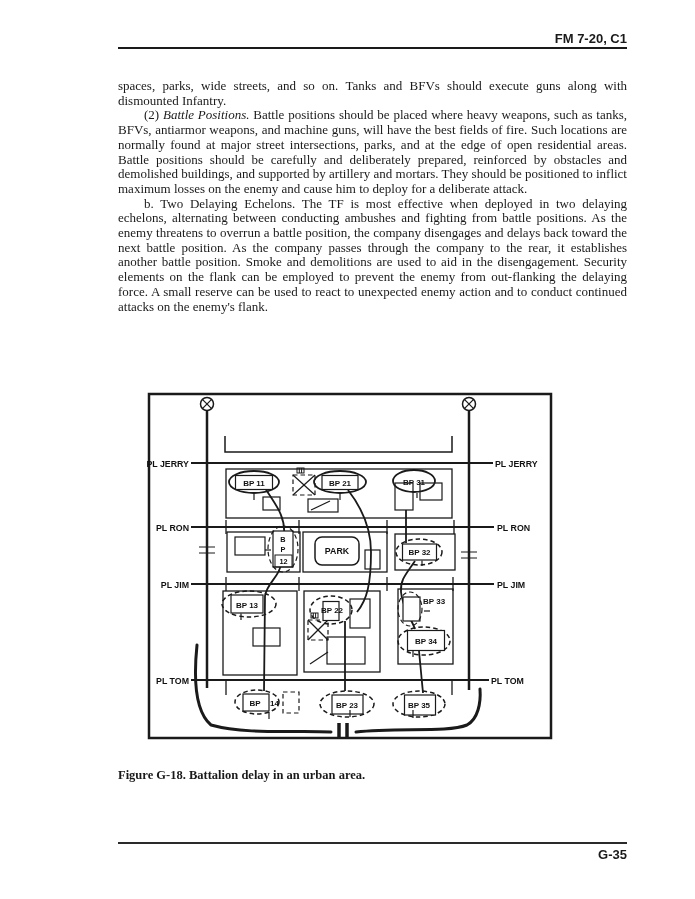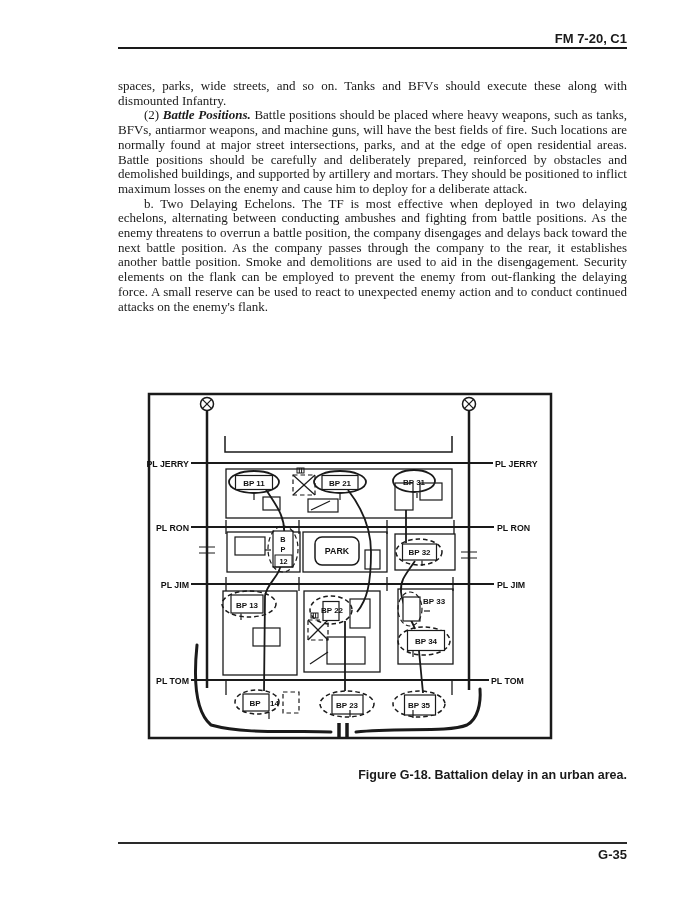--- a/index.html
+++ b/index.html
@@ -5,25 +5,25 @@
   html,body{margin:0;padding:0;background:#e8e8e8;}
   .page{position:relative;width:695px;height:899px;background:#ffffff;color:#1a1a1a;overflow:hidden;
         font-family:"Liberation Serif",serif;}
   .doc-id{position:absolute;top:31px;right:68px;font-family:"Liberation Sans",sans-serif;
           font-weight:bold;font-size:13px;}
   .header-rule{position:absolute;left:118px;right:68px;top:47px;height:2px;background:#1a1a1a;}
   .body-text{position:absolute;left:118px;top:79px;width:509px;font-size:13px;line-height:14.7px;
              text-align:justify;}
   .body-text p{margin:0;}
   .ind{text-indent:26px;}
-  .bi{font-weight:bold;font-style:italic;}
+  .bi{font-weight:normal;font-style:italic;}
   .b{font-weight:normal;}
   .figure-wrap{position:absolute;left:147px;top:392px;width:406px;height:348px;}
-  .caption{position:absolute;left:118px;top:768px;width:509px;text-align:right;
-           font-family:Liberation Sans, sans-serif;font-weight:bold;font-size:12.5px;}
+  .caption{position:absolute;left:118px;top:768px;width:509px;text-align:left;
+           font-family:Liberation Serif, serif;font-weight:bold;font-size:12.5px;}
   .footer-rule{position:absolute;left:118px;right:68px;top:842px;height:2px;background:#2a2a2a;}
   .page-number{position:absolute;top:847px;right:68px;font-family:Liberation Sans, sans-serif;
                font-weight:bold;font-size:13px;}
   
   svg line,svg path,svg rect,svg ellipse,svg circle{stroke:#1a1a1a;fill:none;}
   .s10{stroke-width:1}.s12{stroke-width:1.2}.s13{stroke-width:1.3}.s15{stroke-width:1.5}
   .s18{stroke-width:1.8}.s22{stroke-width:2.2}.s25{stroke-width:2.5}
   .dash{stroke-dasharray:4.5 3}
   .wf{fill:#fff}
   .rb{stroke-width:3;stroke-linecap:round}
@@ -35,21 +35,21 @@
 </style>
 </head>
 <body>
 
 <div class="page">
 
   <div class="doc-id">FM 7-20, C1</div>
   <div class="header-rule"></div>
 
   <div class="body-text">
-    <p><span>spaces, parks, wide streets, and so on. Tanks and BFVs should execute these along with dismounted Infantry.</span></p>
+    <p><span>spaces, parks, wide streets, and so on. Tanks and BFVs should execute guns along with dismounted Infantry.</span></p>
     <p class="ind"><span>(2)</span> <span class="bi">Battle Positions.</span> <span>Battle positions should be placed where heavy weapons, such as tanks, BFVs, antiarmor weapons, and machine guns, will have the best fields of fire. Such locations are normally found at major street intersections, parks, and at the edge of open residential areas. Battle positions should be carefully and deliberately prepared, reinforced by obstacles and demolished buildings, and supported by artillery and mortars. They should be positioned to inflict maximum losses on the enemy and cause him to deploy for a deliberate attack.</span></p>
     <p class="ind"><span>b.</span> <span class="b">Two Delaying Echelons.</span> <span>The TF is most effective when deployed in two delaying echelons, alternating between conducting ambushes and fighting from battle positions. As the enemy threatens to overrun a battle position, the company disengages and delays back toward the next battle position. As the company passes through the company to the rear, it establishes another battle position. Smoke and demolitions are used to aid in the disengagement. Security elements on the flank can be employed to prevent the enemy from out-flanking the delaying force. A small reserve can be used to react to unexpected enemy action and to conduct continued attacks on the enemy's flank.</span></p>
   </div>
 
   <div class="figure-wrap">
   <svg width="406" height="348" viewBox="0 0 406 348">
 
     <rect class="s25" x="2" y="2" width="402" height="344"></rect>
 
     <g>

